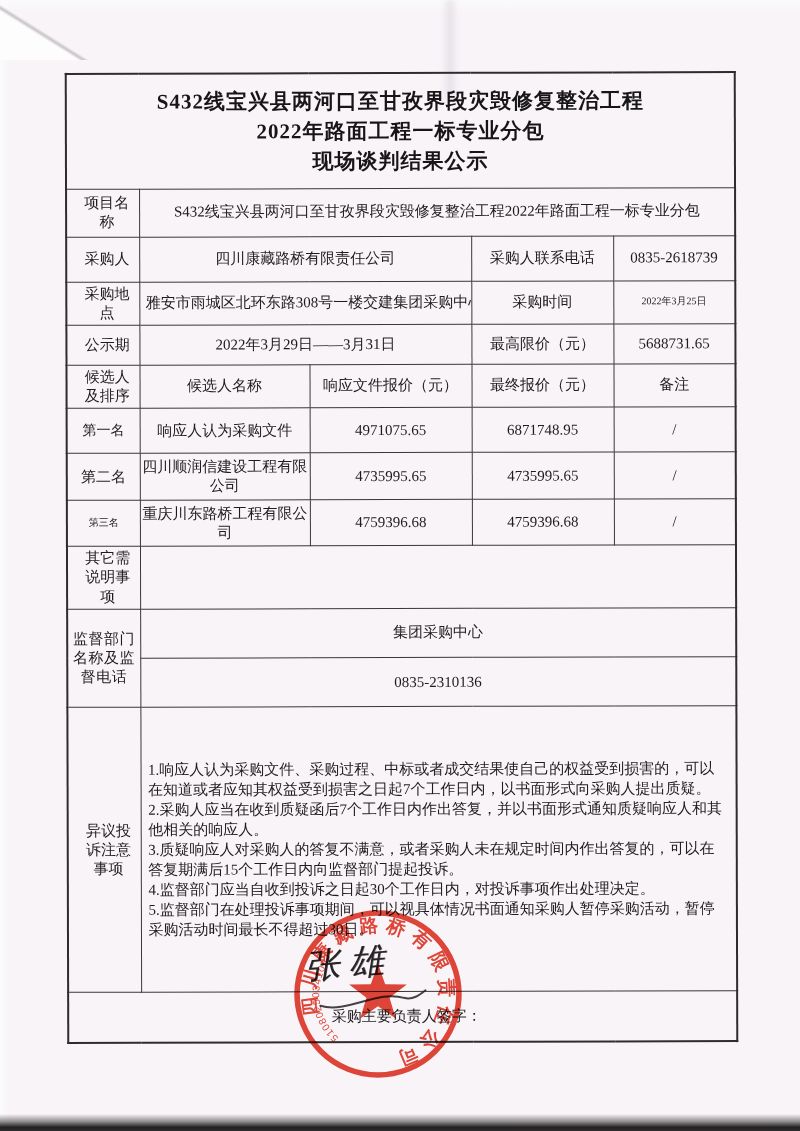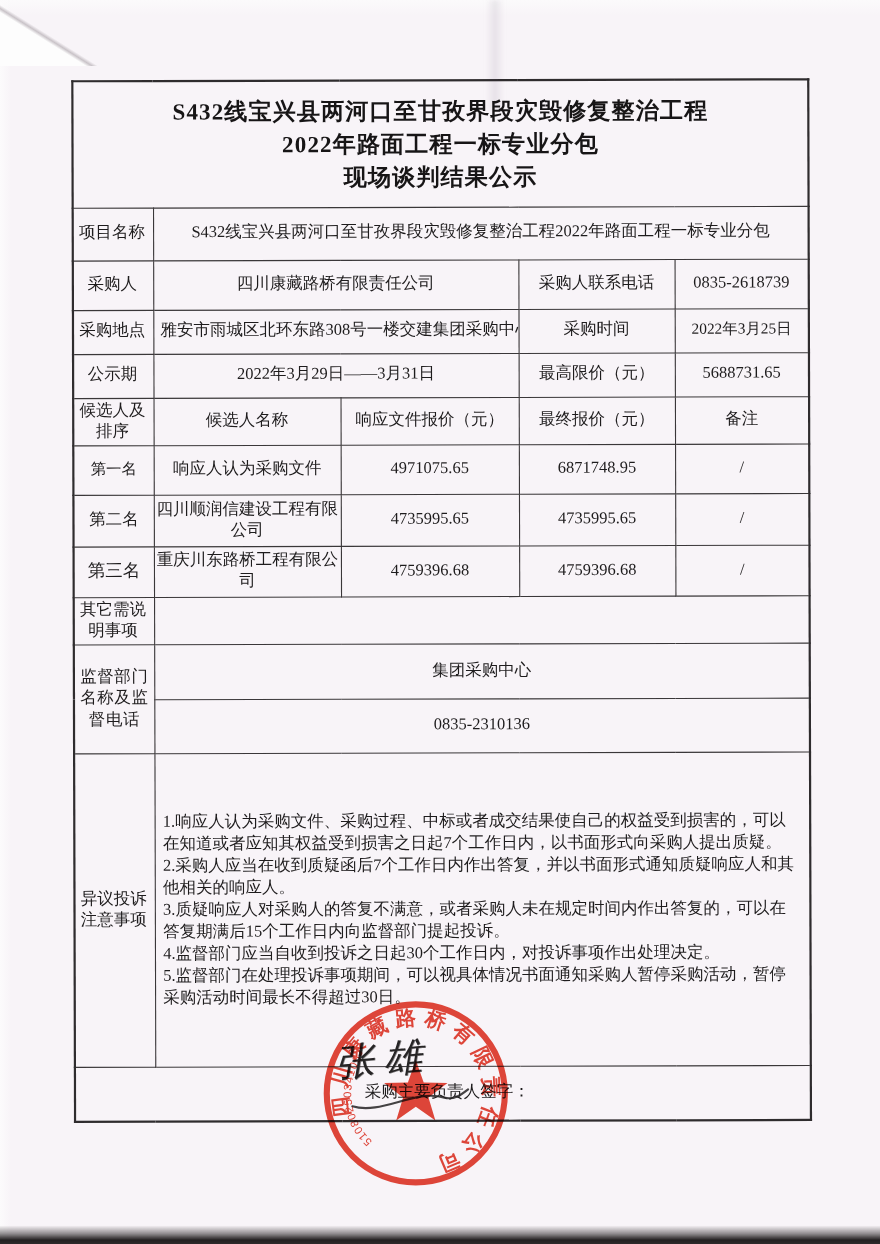--- a/index.html
+++ b/index.html
@@ -46,21 +46,21 @@
     border:2.2px solid #2f2c2e;
     transform:rotate(-0.15deg);
   }
   table.doc td{
     border:1.5px solid #3a3739;
     text-align:center; vertical-align:middle;
     font-size:15px; line-height:1.28;
     overflow:hidden;
   }
   td.left{ text-align:left; padding:2px 6px; }
-  td.lab{ text-align:left; padding:2px 4px 2px 2px; }
+  td.lab{ text-align:left; padding:2px 4px 2px 12px; }
   td.lab-c{ text-align:center; padding:20px 2px; letter-spacing:0.5px; }
   .title-cell{ vertical-align:middle; }
   .title-line{ text-align:center; font-weight:bold; font-size:21px; line-height:30px; letter-spacing:1px; color:#171516;}
   td.val-nowrap{ white-space:nowrap; font-size:14.5px; }
   td.cand-name{ font-size:12.5px; padding:2px 1px; }
   td.num{ font-size:13.5px;font-family:Liberation Serif, serif; }
   td.obj{ text-align:left; vertical-align:middle; padding:4px 8px 4px 7px; }
   .obj-line{ font-size:15px; line-height:20px; text-align:left; }
   td.sign-cell{ text-align:left; vertical-align:middle; padding-left:8px; font-size:16px; }
   .slash{ font-size:16px; }
@@ -115,21 +115,21 @@
     <td class="lab">采购人</td>
     <td colspan="2" class="left">四川康藏路桥有限责任公司</td>
     <td>采购人联系电话</td>
     <td>0835-2618739</td>
   </tr>
 
   <tr style="height:40px">
     <td class="lab">采购地点</td>
     <td colspan="2" class="left val-nowrap">雅安市雨城区北环东路308号一楼交建集团采购中心</td>
     <td>采购时间</td>
-    <td style="font-size:14px">2022年3月25日</td>
+    <td style="font-size:10px">2022年3月25日</td>
   </tr>
 
   <tr style="height:40px">
     <td class="lab">公示期</td>
     <td colspan="2" class="left">2022年3月29日——3月31日</td>
     <td>最高限价（元）</td>
     <td class="num">5688731.65</td>
   </tr>
 
   <tr style="height:42px">
@@ -150,21 +150,21 @@
 
   <tr style="height:47px">
     <td style="font-size:15px">第二名</td>
     <td class="cand-name">四川顺润信建设工程有限公司</td>
     <td class="num">4735995.65</td>
     <td class="num">4735995.65</td>
     <td class="slash">/</td>
   </tr>
 
   <tr style="height:46px">
-    <td style="font-size:16px">第三名</td>
+    <td style="font-size:10px">第三名</td>
     <td class="cand-name">重庆川东路桥工程有限公司</td>
     <td class="num">4759396.68</td>
     <td class="num">4759396.68</td>
     <td class="slash">/</td>
   </tr>
 
   <tr style="height:37px">
     <td class="lab">其它需说明事项</td>
     <td colspan="4" class="left"></td>
   </tr>

